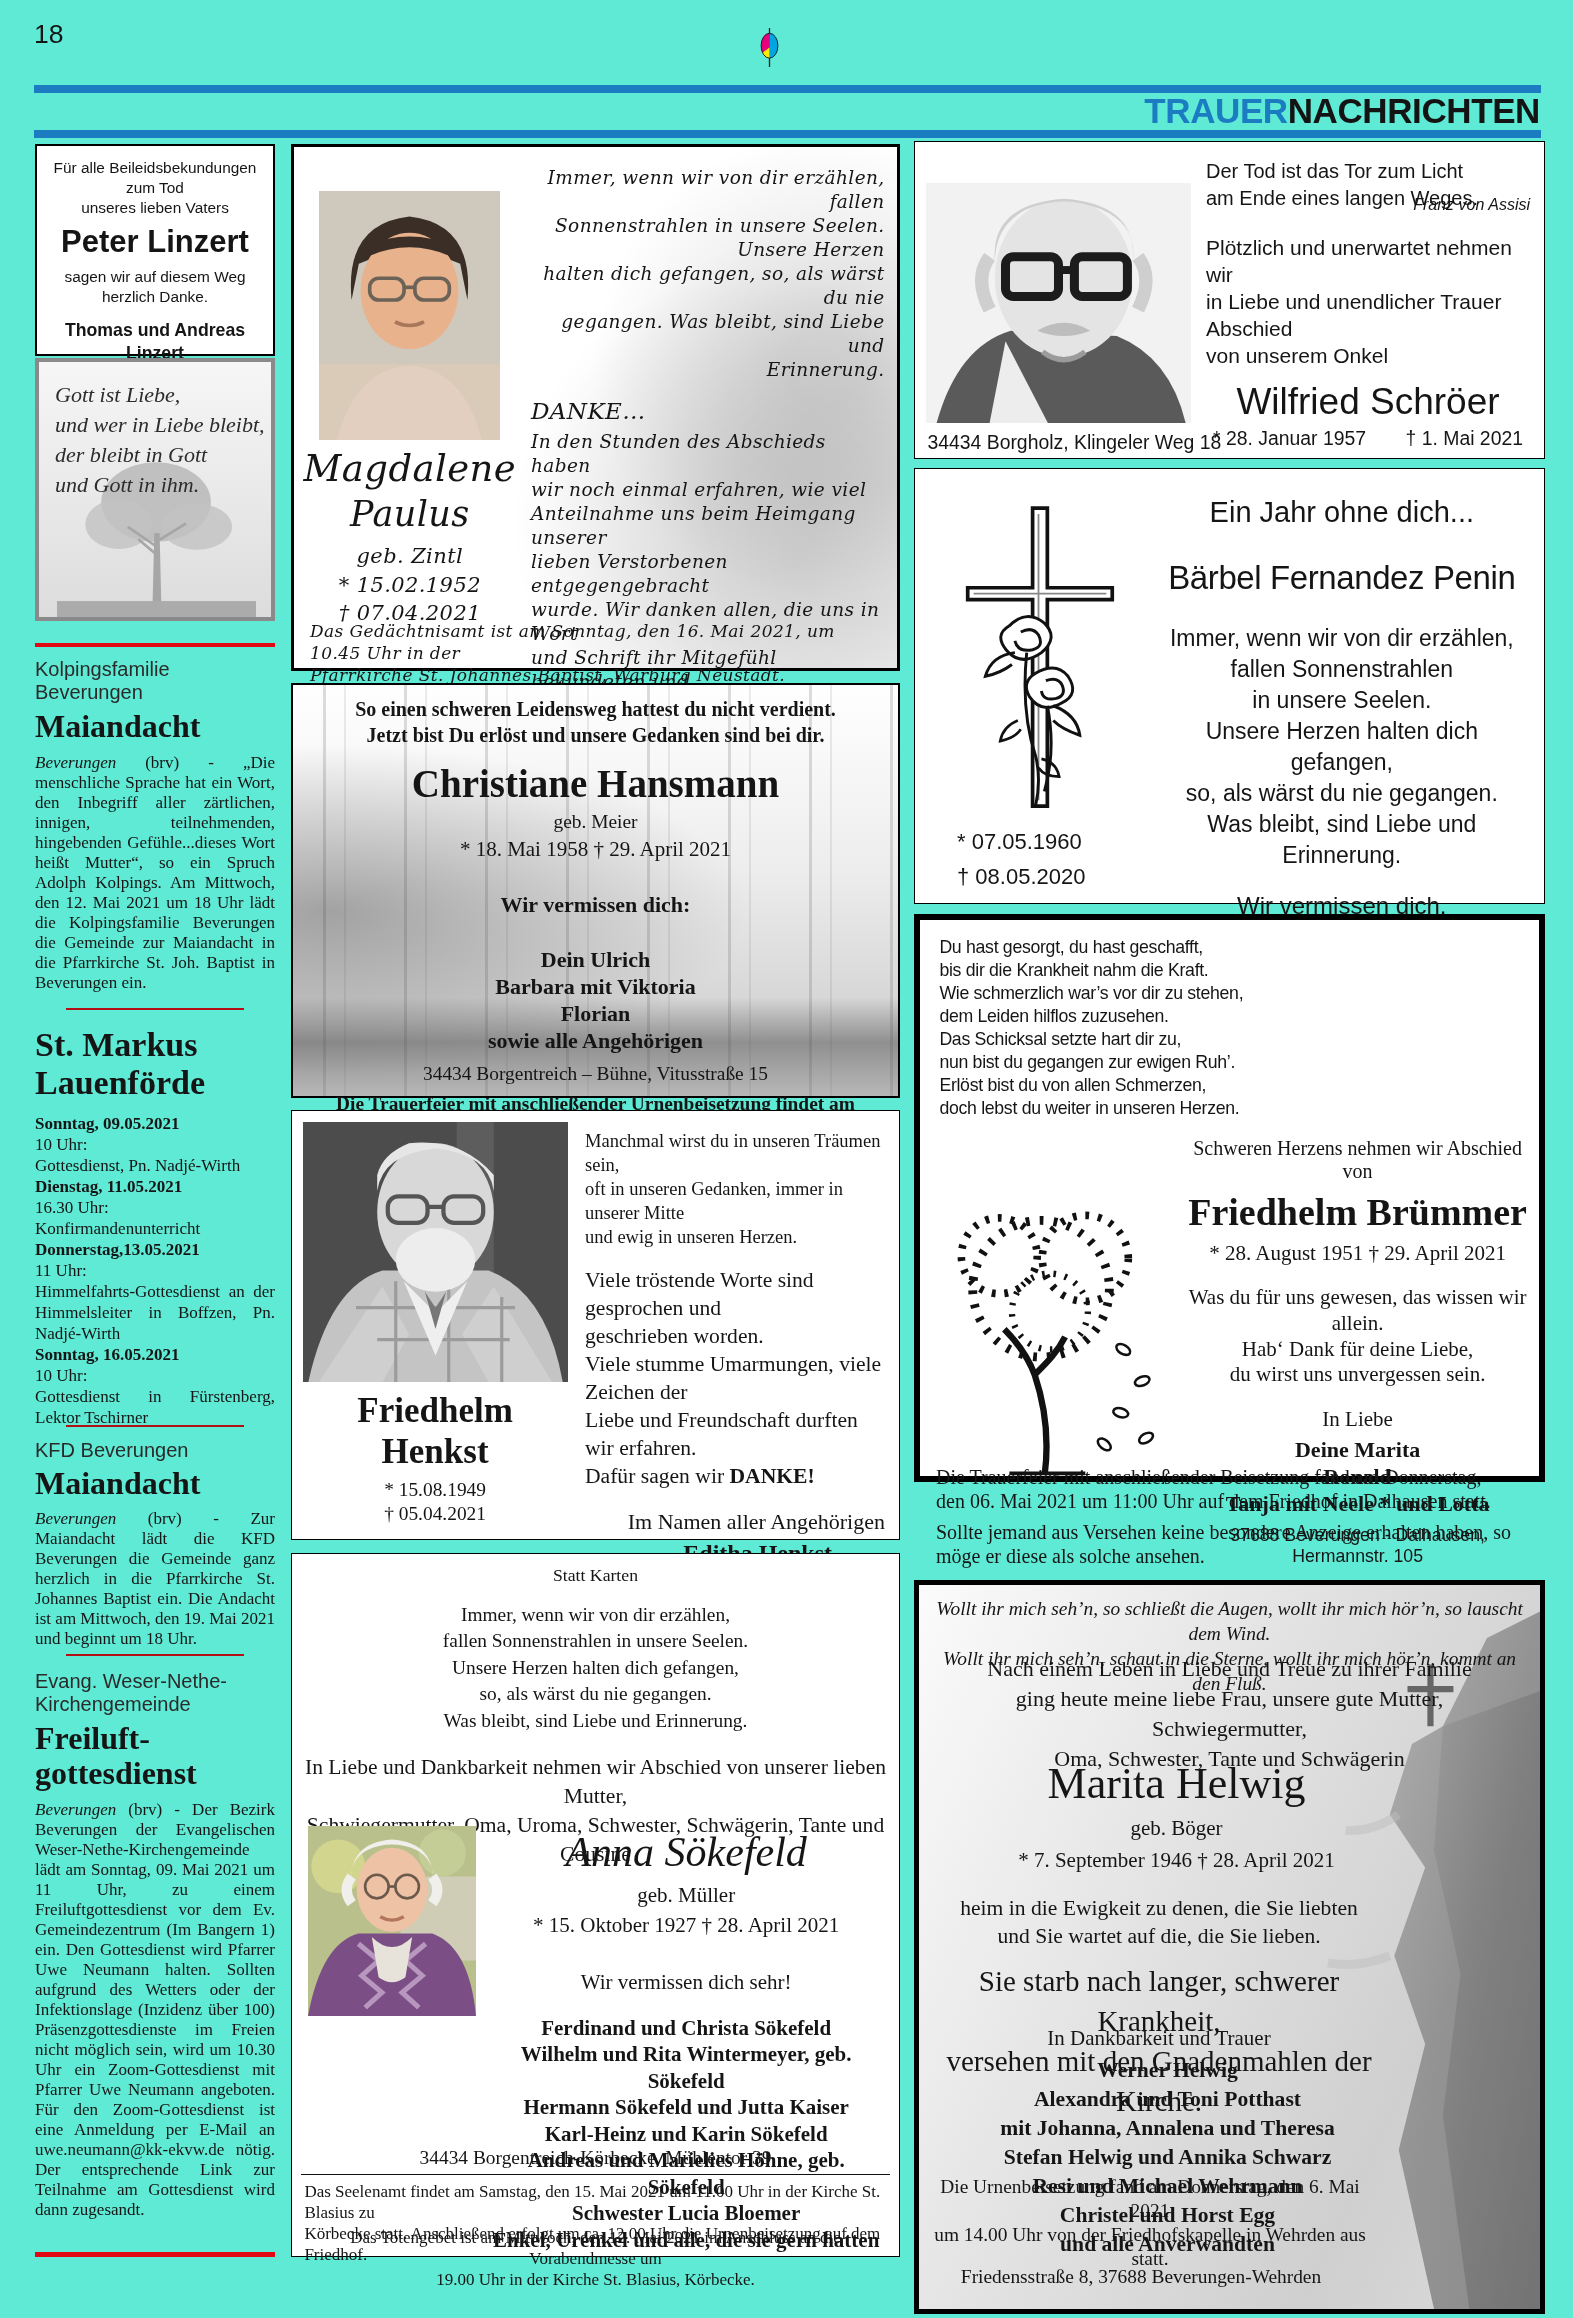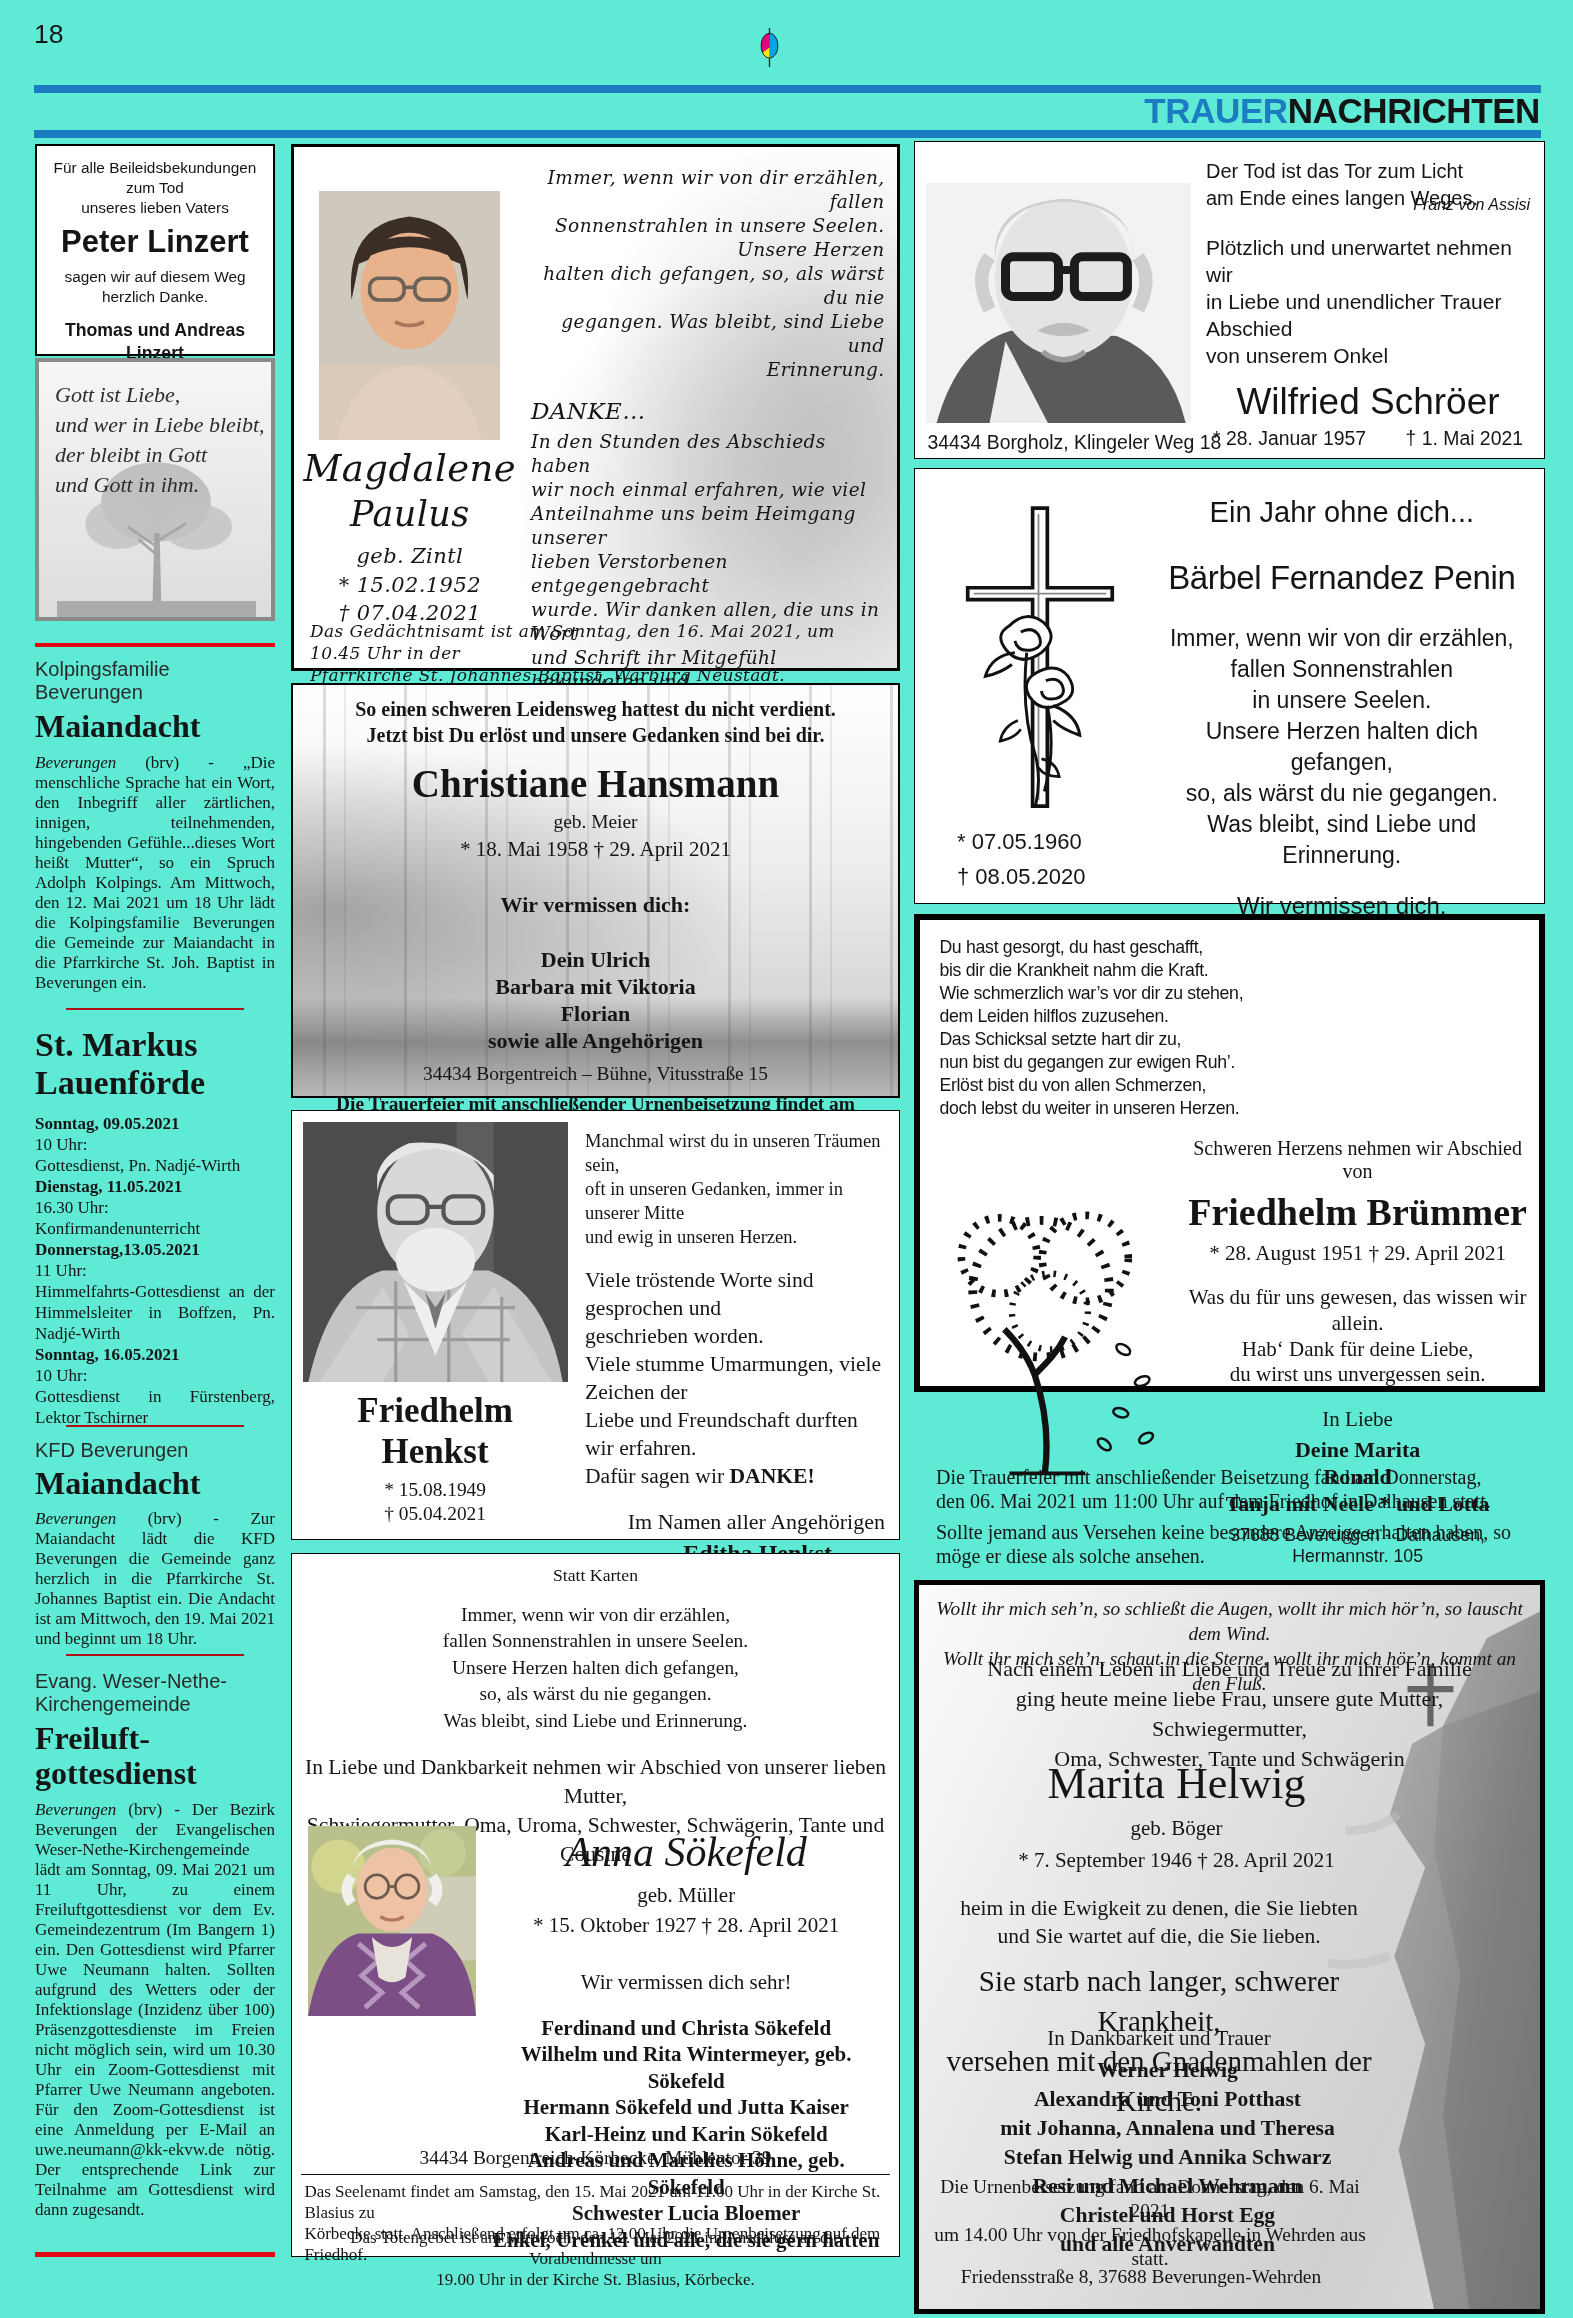--- a/index.html
+++ b/index.html
@@ -343,21 +343,21 @@
 in unsere Seelen.
 Unsere Herzen halten dich gefangen,
 so, als wärst du nie gegangen.
 Was bleibt, sind Liebe und Erinnerung.</div>
       <div style="font-size:24px;margin-top:21px;">Wir vermissen dich.</div>
       <div class="pre" style="font-size:25px;line-height:32px;margin-top:3.5px;">Manuel Fernandez Penin
 und Kinder</div>
     </div>
   </div>
 
-  <div class="notice" style="left:914px;top:914px;width:631px;height:478px;border-width:6.2px;">
+  <div class="notice" style="left:914px;top:914px;width:631px;height:568px;border-width:6.2px;">
     <div class="pre sans" style="position:absolute;left:19.4px;top:16px;font-size:17.7px;line-height:23px;letter-spacing:-0.3px;">Du hast gesorgt, du hast geschafft,
 bis dir die Krankheit nahm die Kraft.
 Wie schmerzlich war’s vor dir zu stehen,
 dem Leiden hilflos zuzusehen.
 Das Schicksal setzte hart dir zu,
 nun bist du gegangen zur ewigen Ruh’.
 Erlöst bist du von allen Schmerzen,
 doch lebst du weiter in unseren Herzen.</div>
     <svg class="abs" style="left:12.4px;top:265px;" width="256" height="291" viewBox="0 0 200 230">
       <circle cx="85" cy="82" r="54" fill="none" stroke="#111" stroke-width="7" stroke-dasharray="3 8"></circle>

